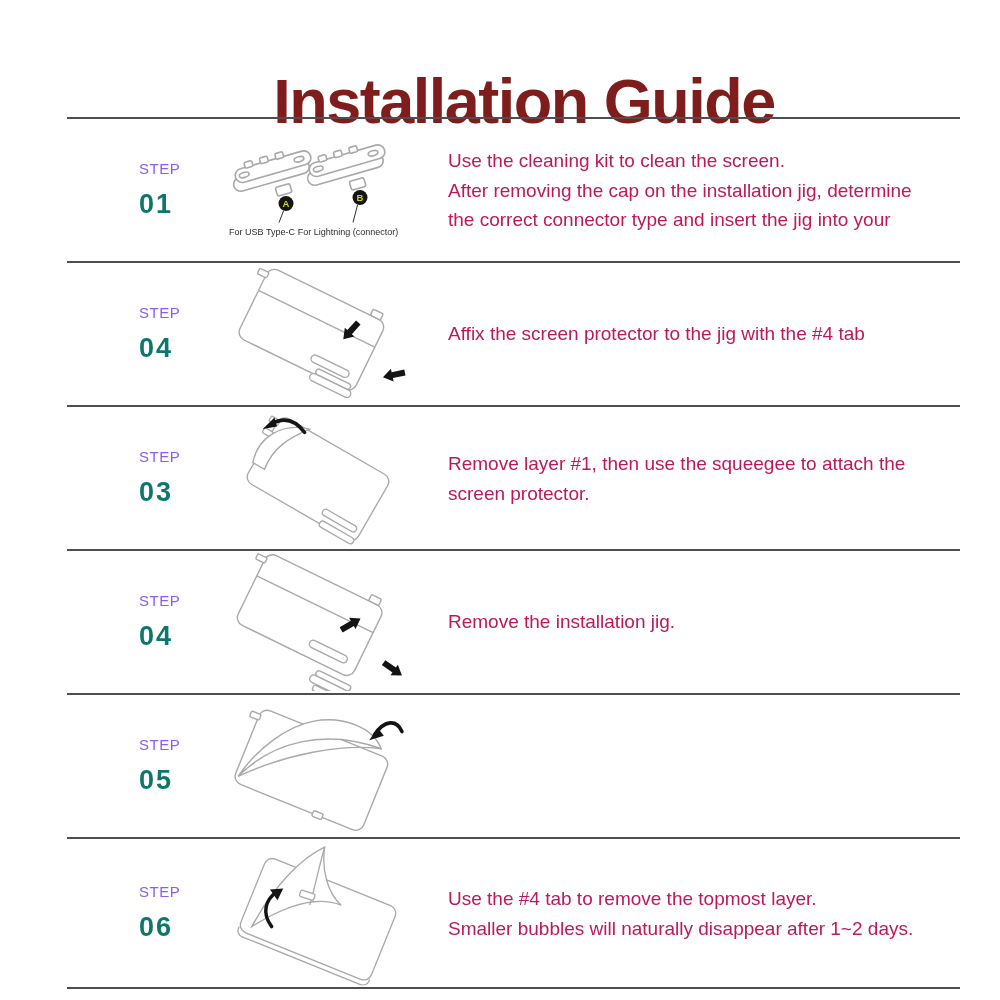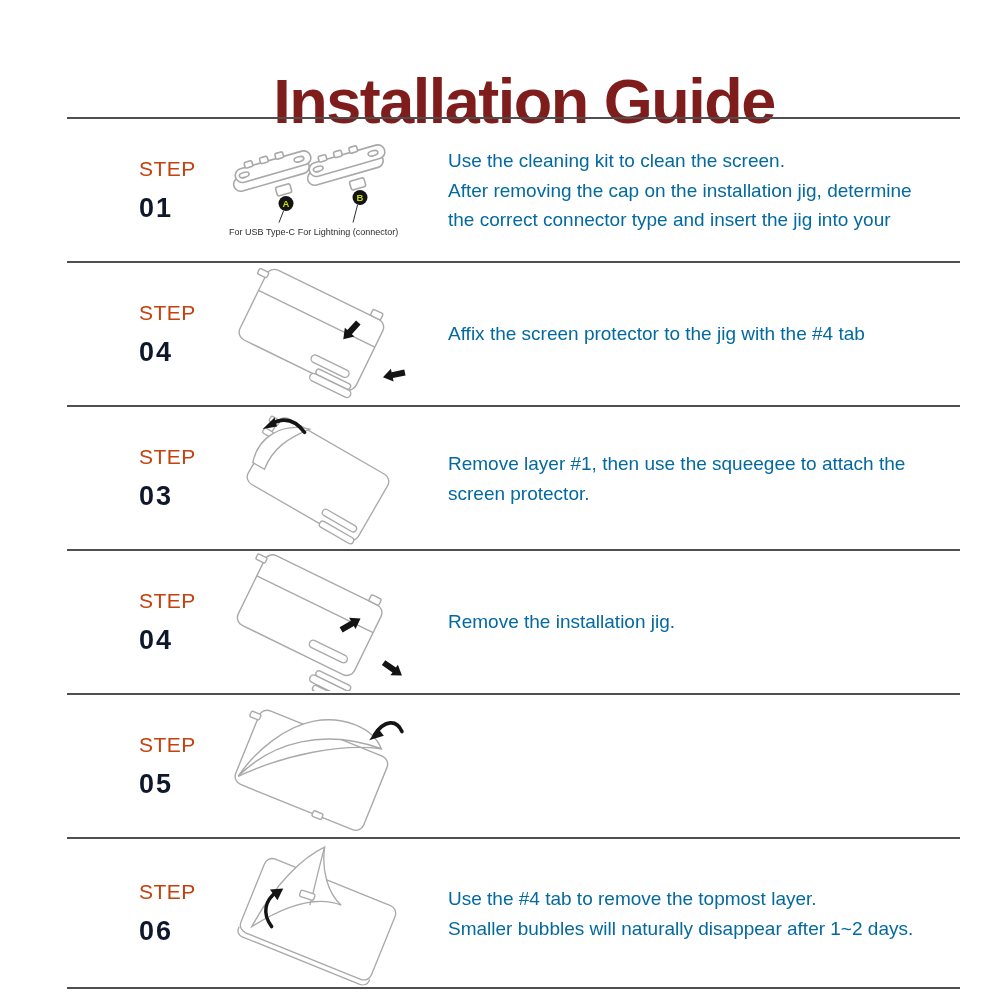--- a/index.html
+++ b/index.html
@@ -9,26 +9,26 @@
   }
   .title {
     position:absolute; top:0; left:0; width:1000px; height:117px;
     display:flex; align-items:center; justify-content:center;
     font-size:63px; font-weight:bold; letter-spacing:-1.5px; color:#7f1d1d;margin-left:24px;
   }
   .guide { position:absolute; left:67px; top:117px; width:893px; }
   .row { position:relative; height:144px; border-top:2px solid #4f4f4f; box-sizing:border-box; }
   .row.last { height:152px; border-bottom:2px solid #4f4f4f; }
   .step-label { position:absolute; left:72px; top:50%; transform:translateY(-50%); }
-  .step-word { font-size:21px; letter-spacing:0.5px; color:#c2410c; }
-  .step-num  { font-size:27px; font-weight:bold; letter-spacing:2px; color:#0f172a; margin-top:12px; }
+  .step-word { font-size:15px; letter-spacing:0.5px; color:#8b5cf6; }
+  .step-num  { font-size:27px; font-weight:bold; letter-spacing:2px; color:#0f766e; margin-top:12px; }
   .art { position:absolute; left:128px; top:50%; transform:translateY(-50%);
          width:250px; display:flex; align-items:center; justify-content:center; }
   .desc { position:absolute; left:381px; top:50%; transform:translateY(-50%);
-          font-size:19px; line-height:29.5px; color:#0369a1; white-space:nowrap; }
+          font-size:19px; line-height:29.5px; color:#be185d; white-space:nowrap; }
   
   .ln  { fill:#ffffff; stroke:#a9a9a9; stroke-width:1.6; }
   .lno { fill:none;    stroke:#a9a9a9; stroke-width:1.6; }
   .arr { fill:#141414; stroke:none; }
   .carr{ fill:none; stroke:#141414; stroke-width:4.2; stroke-linecap:round; }
   .badge-letter { font-family:"Liberation Sans",sans-serif; font-size:9.5px; font-weight:bold;
                   fill:#c8d900; text-anchor:middle; }
   .caption { font-family:"Liberation Sans",sans-serif; font-size:9px; fill:#2f2f2f; text-anchor:middle; }
   .stem { stroke:#2f2f2f; stroke-width:1; }
 </style>

